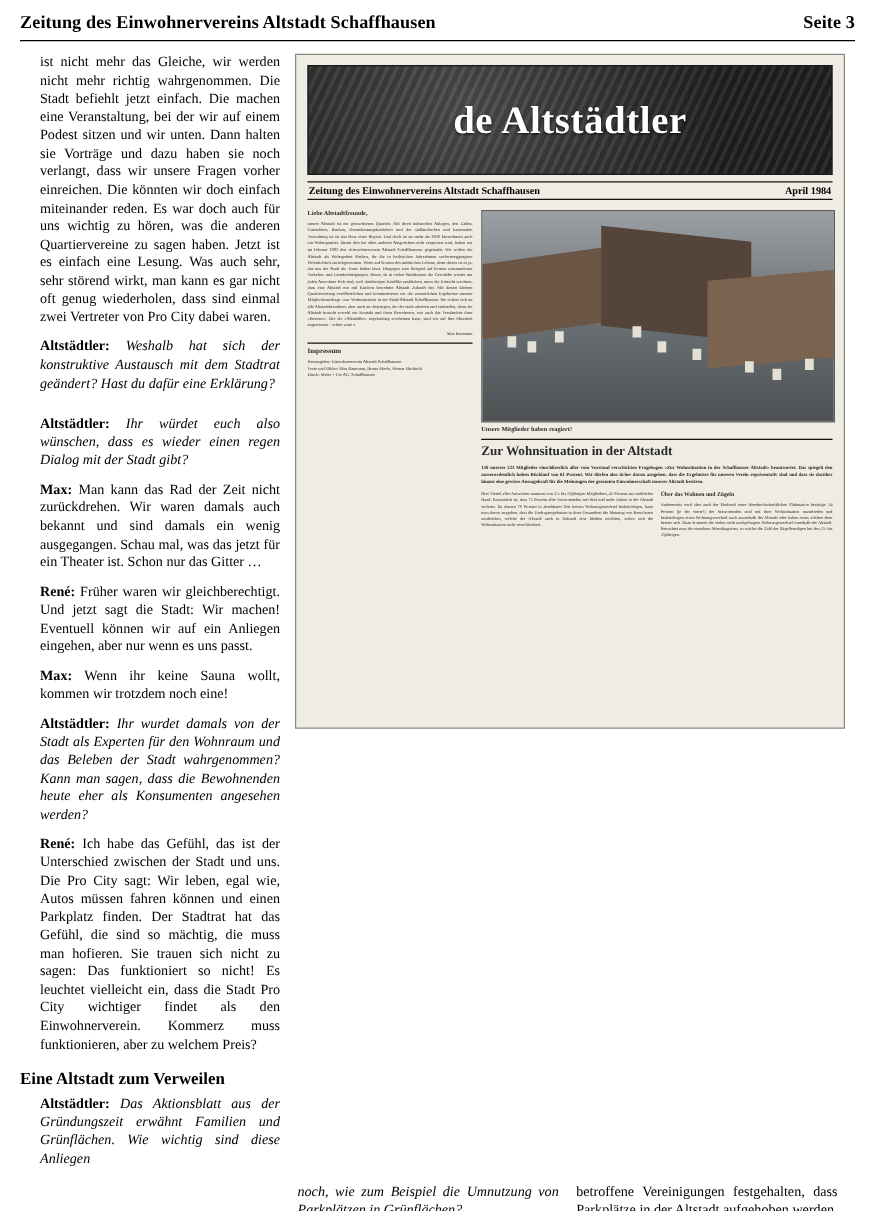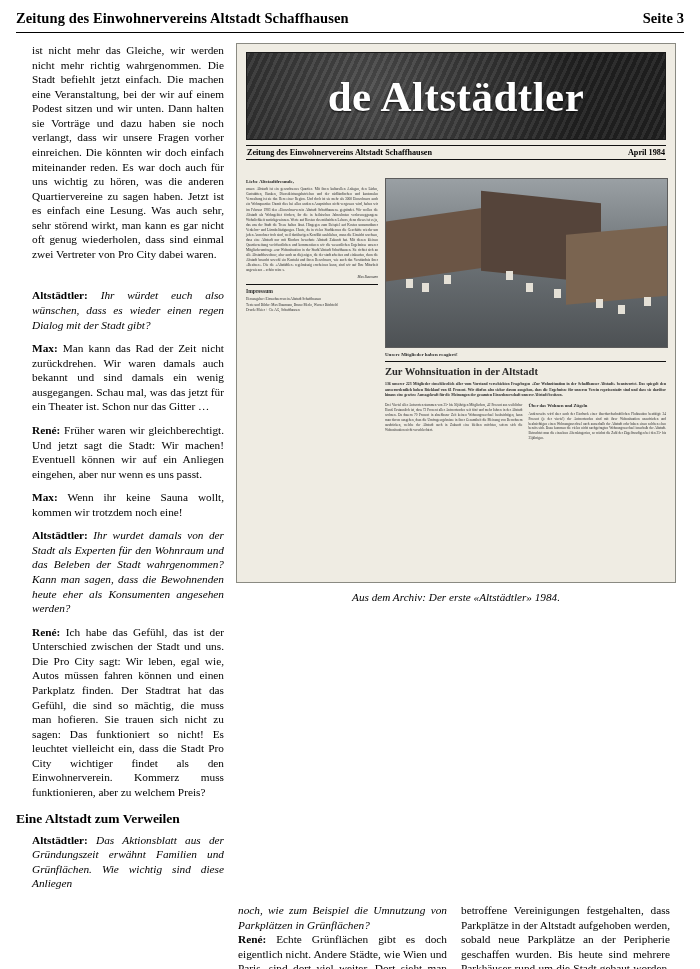--- a/index.html
+++ b/index.html
@@ -95,40 +95,40 @@
   }
   .masthead-text {
     position: absolute;
     inset: 0;
     display: flex;
     align-items: center;
     justify-content: center;
     color: #ffffff;
     font-family: "Liberation Serif", serif;
     font-weight: bold;
-    font-size: 43px;
+    font-size: 31px;
     letter-spacing: 0.5px;
     text-shadow: 0 1px 2px rgba(0,0,0,0.8);
     text-align: center;
   }
   .scan-subbar {
     display: flex;
     justify-content: space-between;
     align-items: baseline;
     border-bottom: 1.2px solid #111;
     border-top: 1px solid #111;
     margin-top: 5px;
     padding: 2px 1px 2px 1px;
     font-size: 8.2px;
     font-weight: bold;
   }
   .scan-body {
     display: flex;
     gap: 7px;
-    margin-top: 18px;
+    margin-top: 8px;
   }
   .scan-col {
     font-size: 3.5px;
     line-height: 1.45;
     text-align: justify;
     color: #2a2a2a;
   }
   .scan-col-1 { flex: 0 0 132px; }
   .scan-col-2 { flex: 1 1 auto; }
   .scan-col h4 {
@@ -205,20 +205,24 @@
     <div class="title">Zeitung des Einwohnervereins Altstadt Schaffhausen</div>
     <div class="pageno">Seite 3</div>
   </div>
   <div class="rule"></div>
 
   <div class="top-area">
 
     <div class="col col-narrow">
       <p class="para">ist nicht mehr das Gleiche, wir werden nicht mehr richtig wahrgenommen. Die Stadt befiehlt jetzt einfach. Die machen eine Veranstaltung, bei der wir auf einem Podest sitzen und wir unten. Dann halten sie Vorträge und dazu haben sie noch verlangt, dass wir unsere Fragen vorher einreichen. Die könnten wir doch einfach miteinander reden. Es war doch auch für uns wichtig zu hören, was die anderen Quartiervereine zu sagen haben. Jetzt ist es einfach eine Lesung. Was auch sehr, sehr störend wirkt, man kann es gar nicht oft genug wiederholen, dass sind einmal zwei Vertreter von Pro City dabei waren.</p>
       <div class="spacer"></div>
+      <p class="para">
+        <span class="q-speaker">Altstädtler:</span>
+        <span class="italic">Weshalb hat sich der konstruktive Austausch mit dem Stadtrat geändert? Hast du dafür eine Erklärung?</span>
+      </p>
       <div class="spacer"></div>
       <div class="spacer"></div>
       <p class="para">
         <span class="q-speaker">Altstädtler:</span>
         <span class="italic">Ihr würdet euch also wünschen, dass es wieder einen regen Dialog mit der Stadt gibt?</span>
       </p>
       <div class="spacer"></div>
       <p class="para">
         <span class="q-speaker">Max:</span>
         <span>Man kann das Rad der Zeit nicht zurückdrehen. Wir waren damals auch bekannt und sind damals ein wenig ausgegangen. Schau mal, was das jetzt für ein Theater ist. Schon nur das Gitter …</span>
@@ -298,21 +302,20 @@
               <div>Drei Viertel aller Antworten stammen von 25- bis 50jährigen Mitgliedern, 42 Prozent aus weiblicher Hand. Erstaunlich ist, dass 72 Prozent aller Antwortenden seit fünf und mehr Jahren in der Altstadt wohnen. Da dauern 70 Prozent in absehbarer Zeit keinen Wohnungswechsel beabsichtigen, kann man davon ausgehen, dass die Umfrageergebnisse in ihrer Gesamtheit die Meinung von Bewohnern ausdrücken, welche der Altstadt auch in Zukunft eine bleiben möchten, sofern sich die Wohnsituation nicht verschlechtert.</div>
               <div>
                 <h5>Über das Wohnen und Zügeln</h5>
                 <div>Andererseits wird aber auch der Eindruck einer überdurchschnittlichen Fluktuation bestätigt: 24 Prozent (je der vierte!) der Antwortenden sind mit ihrer Wohnsituation unzufrieden und beabsichtigen einen Wohnungswechsel nach ausserhalb der Altstadt oder haben einen solchen eben bereits sich. Dazu kommen die vielen nicht nachgefragten Wohnungswechsel innerhalb der Altstadt. Betrachtet man die einzelnen Altersktagorien, so wächst die Zahl der Zügelfreudigen bei den 25- bis 35jährigen.</div>
               </div>
             </div>
           </div>
 
         </div>
       </div>
-      <div class="fig-caption">Aus dem Archiv: Der erste «Altstädtler» 1984.</div>
     </div>
 
   </div>
 
   <div class="bottom-area">
 
     <div class="bcol first" style="visibility:hidden;height:0;"></div>
 
     <div class="bcol">
       <p class="para italic">noch, wie zum Beispiel die Umnutzung von Parkplätzen in Grünflächen?</p>

